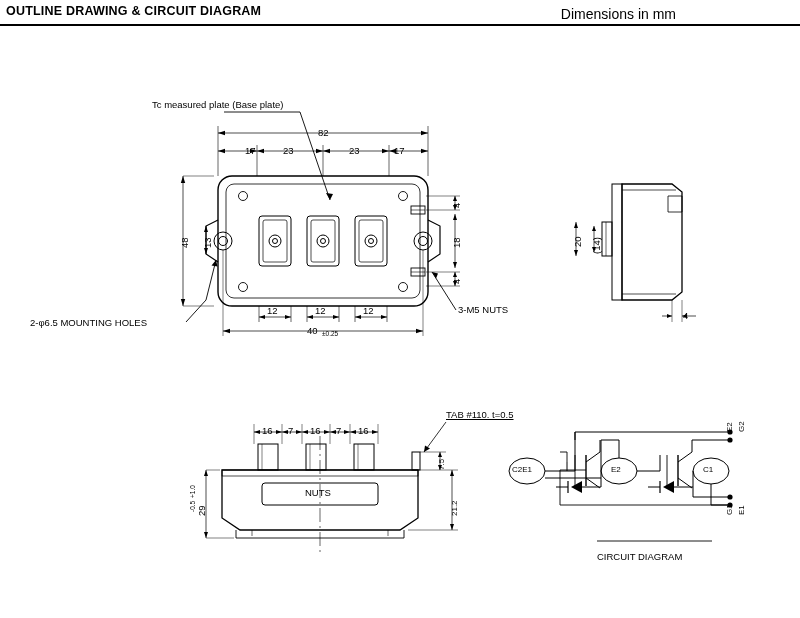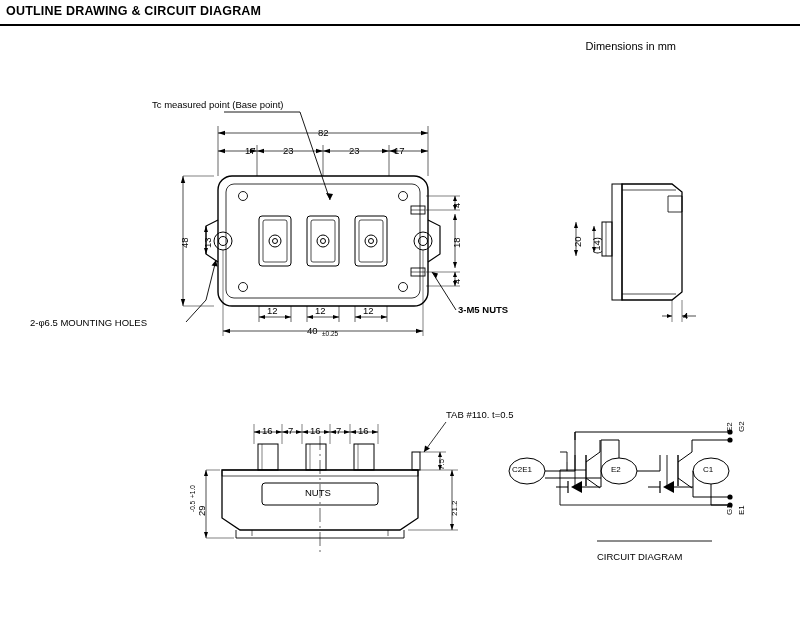--- a/index.html
+++ b/index.html
@@ -36,23 +36,22 @@
     top: 4px;
     font-size: 12.5px;
     font-weight: bold;
     letter-spacing: 0.2px;
     white-space: nowrap;
   }
   .header-units {
     position: absolute;
     right: 4px;
     top: 6px;
-    font-size: 11px;
+    font-size: 14px;
     white-space: nowrap;
-    margin-top: 34px;
   }
   
   .lbl {
     position: absolute;
     font-size: 9.5px;
     white-space: nowrap;
     line-height: 1;
   }
   .lbl.sm { font-size: 8px; }
   .lbl.xs { font-size: 6.5px; }
@@ -305,21 +304,21 @@
 
       <circle cx="730" cy="432" r="2.6" fill="#000" stroke="none"></circle>
       <circle cx="730" cy="440" r="2.6" fill="#000" stroke="none"></circle>
       <circle cx="730" cy="497" r="2.6" fill="#000" stroke="none"></circle>
       <circle cx="730" cy="505" r="2.6" fill="#000" stroke="none"></circle>
 
       <line x1="597" y1="541" x2="712" y2="541" stroke-width="0.9"></line>
     </g>
   </svg>
 
-  <div class="lbl" style="left:152px; top:100px;">Tc measured point  (Base point)</div>
+  <div class="lbl" style="left:152px; top:100px;">Tc measured plate  (Base plate)</div>
   <div class="lbl" style="left:318px; top:128px;">82</div>
   <div class="lbl" style="left:245px; top:146px;">17</div>
   <div class="lbl" style="left:283px; top:146px;">23</div>
   <div class="lbl" style="left:349px; top:146px;">23</div>
   <div class="lbl" style="left:394px; top:146px;">17</div>
 
   <div class="lbl rot90" style="left:180px; top:248px;">48</div>
   <div class="lbl rot90" style="left:203px; top:248px;">13</div>
 
   <div class="lbl rot90" style="left:452px; top:208px;">4</div>
@@ -327,42 +326,42 @@
   <div class="lbl rot90" style="left:452px; top:284px;">4</div>
 
   <div class="lbl" style="left:267px; top:306px;">12</div>
   <div class="lbl" style="left:315px; top:306px;">12</div>
   <div class="lbl" style="left:363px; top:306px;">12</div>
 
   <div class="lbl" style="left:307px; top:326px;">40</div>
   <div class="lbl xs" style="left:322px; top:331px;">±0.25</div>
 
   <div class="lbl" style="left:30px; top:318px;">2-φ6.5 MOUNTING HOLES</div>
-  <div class="lbl" style="left:458px; top:305px;font-weight:bold;">3-M5 NUTS</div>
+  <div class="lbl" style="left:458px; top:305px;">3-M5 NUTS</div>
 
   <div class="lbl rot90" style="left:573px; top:247px;">20</div>
   <div class="lbl rot90" style="left:592px; top:254px;">(14)</div>
   <div class="lbl" style="left:683px; top:311px;">4</div>
 
   <div class="lbl" style="left:262px; top:426px;">16</div>
   <div class="lbl" style="left:288px; top:426px;">7</div>
   <div class="lbl" style="left:310px; top:426px;">16</div>
   <div class="lbl" style="left:336px; top:426px;">7</div>
   <div class="lbl" style="left:358px; top:426px;">16</div>
 
   <div class="lbl" style="left:305px; top:488px;">NUTS</div>
 
   <div class="lbl rot90" style="left:197px; top:516px;">29</div>
   <div class="lbl xs rot90" style="left:190px; top:498px;">+1.0</div>
   <div class="lbl xs rot90" style="left:190px; top:512px;">-0.5</div>
 
   <div class="lbl sm rot90" style="left:438px; top:470px;">7.5</div>
   <div class="lbl sm rot90" style="left:451px; top:516px;">21.2</div>
 
-  <div class="lbl" style="left:446px; top:410px;">TAB #110. t=0.5</div>
+  <div class="lbl" style="left:446px; top:410px;text-decoration:underline;">TAB #110. t=0.5</div>
 
   <div class="lbl sm" style="left:512px; top:466px;">C2E1</div>
   <div class="lbl sm" style="left:611px; top:466px;">E2</div>
   <div class="lbl sm" style="left:703px; top:466px;">C1</div>
 
   <div class="lbl sm rot90" style="left:738px; top:432px;">G2</div>
   <div class="lbl sm rot90" style="left:726px; top:432px;">E2</div>
   <div class="lbl sm rot90" style="left:738px; top:515px;">E1</div>
   <div class="lbl sm rot90" style="left:726px; top:515px;">G1</div>
 

